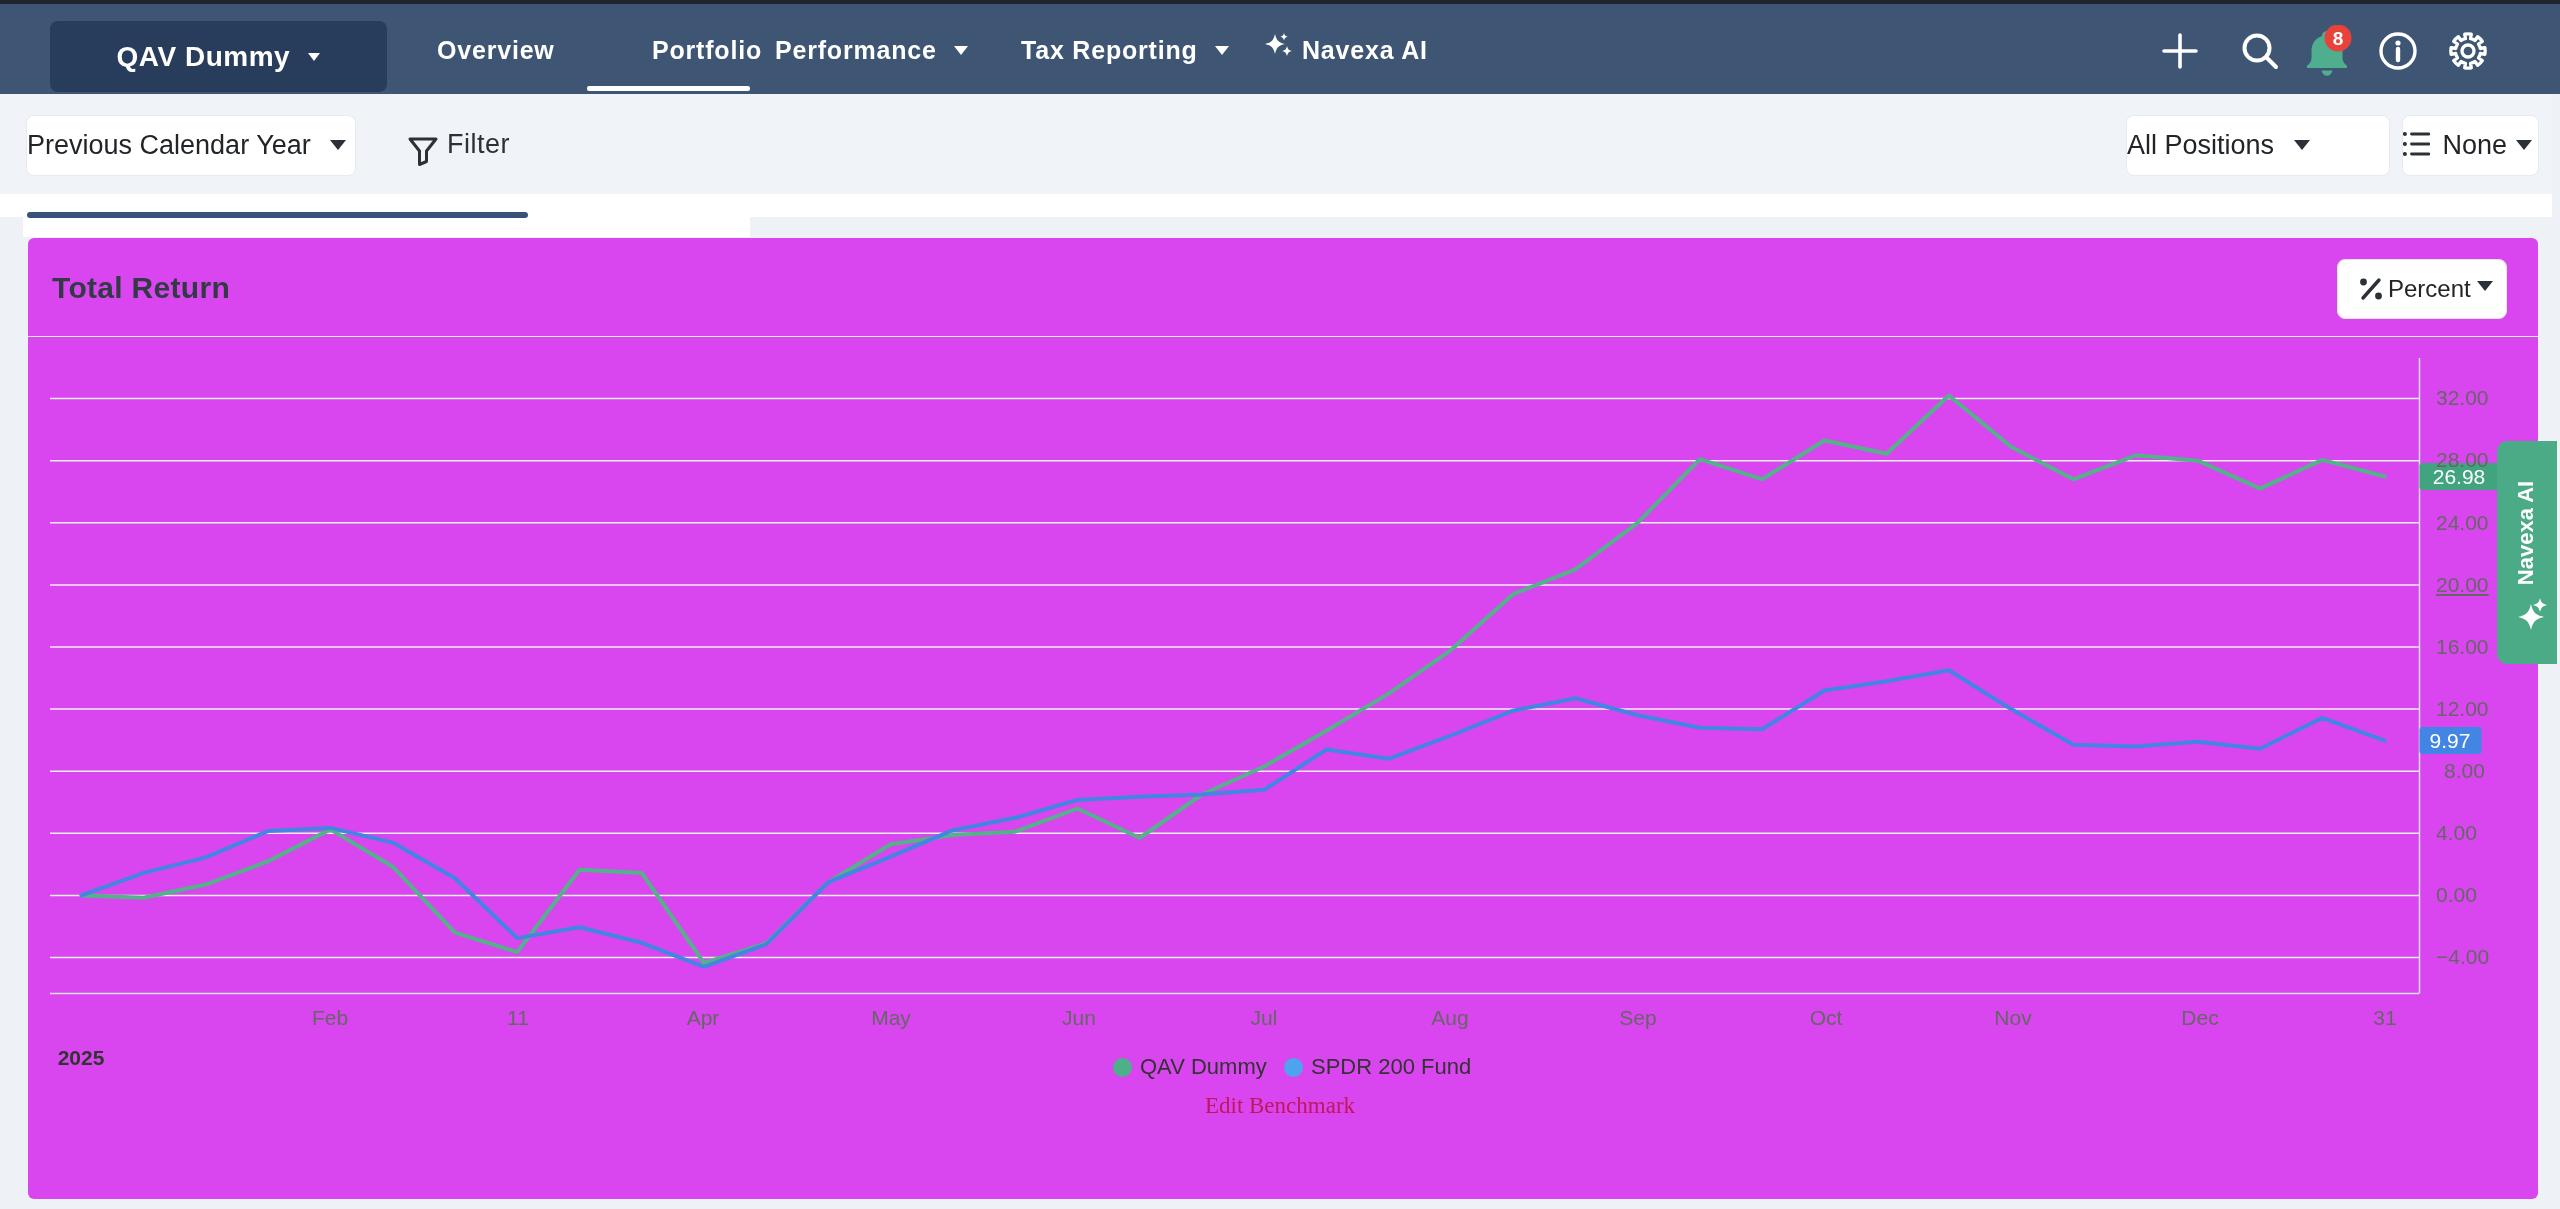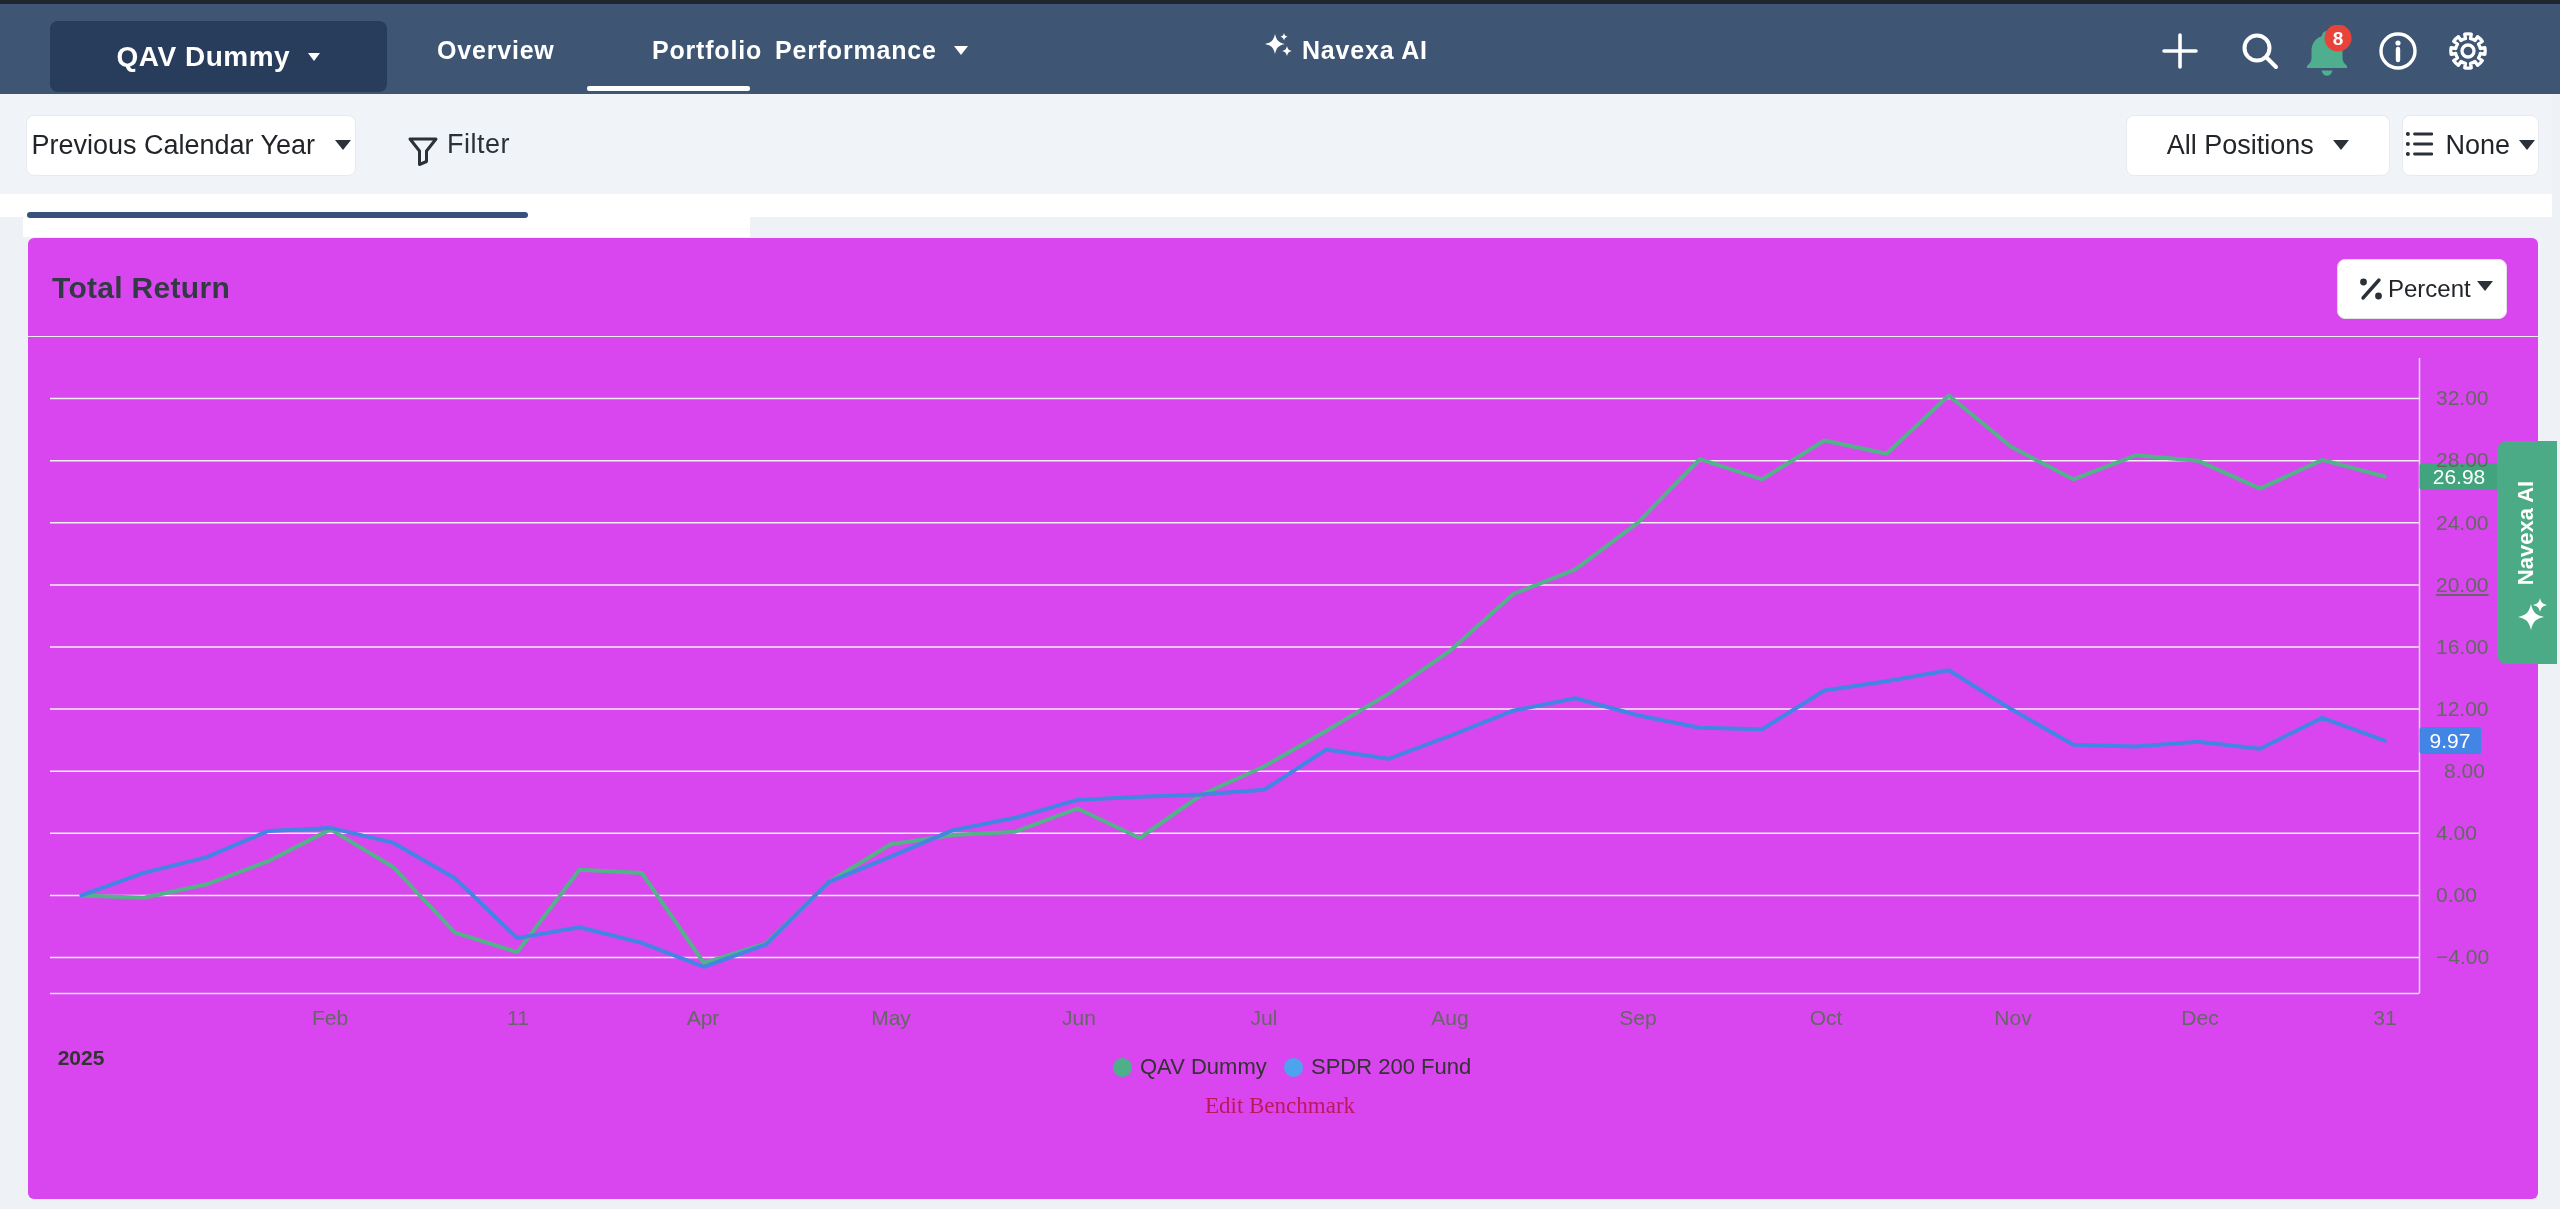--- a/index.html
+++ b/index.html
@@ -10,21 +10,21 @@
   
   #nav { position:absolute; left:0; top:0; width:2560px; height:94px; background:#3e5573; border-top:4px solid #20262e; box-shadow:0 3px 7px rgba(40,60,90,0.28); }
   #qav { position:absolute; left:50px; top:17px; width:337px; height:71px; background:#283c5b; border-radius:8px; color:#fff; font-weight:bold; font-size:28px; text-align:center; line-height:71px; letter-spacing:0.5px; }
   .navlink { position:absolute; top:0; height:90px; line-height:92px; color:#fff; font-weight:bold; font-size:25px; letter-spacing:0.8px; }
   .caret { display:inline-block; width:0; height:0; border-left:7px solid transparent; border-right:7px solid transparent; border-top:9px solid #fff; vertical-align:middle; margin-left:10px; margin-top:-4px; }
   .caret-dk { display:inline-block; width:0; height:0; border-left:8px solid transparent; border-right:8px solid transparent; border-top:10px solid #2b3138; vertical-align:middle; margin-left:12px; margin-top:-4px; }
   #pf-underline { position:absolute; left:587px; top:82px; width:163px; height:5px; background:#fff; border-radius:2px; }
 
   
   #frow { position:absolute; left:0; top:94px; width:2560px; height:100px; background:#f0f4f8; }
-  .wbtn { position:absolute; top:21px; height:61px; background:#fff; border:1px solid #e7ebef; border-radius:8px; color:#212529; font-size:27px; line-height:59px; text-align:center; white-space:nowrap; }
+  .wbtn { position:absolute; top:21px; height:61px; background:#fff; border:1px solid #e7ebef; border-radius:8px; color:#212529; font-size:27px; line-height:59px; text-align:left; white-space:nowrap; }
   
   #band { position:absolute; left:0; top:194px; width:2560px; height:24px; background:#fff; border-bottom:1px solid #eef1f4; }
   #bandleft { position:absolute; left:23px; top:194px; width:727px; height:43px; background:#fff; }
   #bandind { position:absolute; left:27px; top:212px; width:501px; height:6px; background:#36517a; border-radius:3px; }
 
   
   #card { position:absolute; left:28px; top:238px; width:2510px; height:961px; background:#d946ef; border-radius:6px; }
   #tr-title { position:absolute; left:24px; top:33px; font-size:30px; font-weight:bold; color:#333a45; letter-spacing:0.3px; }
   #pct-btn { position:absolute; left:2309px; top:21px; width:170px; height:60px; border:1px solid #e4e4e4; border-radius:8px; background:#fff; }
   #hdr-div { position:absolute; left:0; top:98px; width:2510px; height:1px; background:#ebedef; }
@@ -38,20 +38,21 @@
 </head>
 <body>
 <div id="page">
 
   <div id="nav">
     <div id="qav">QAV Dummy <span class="caret" style="border-top-width:8px;border-left-width:6px;border-right-width:6px;"></span></div>
     <div class="navlink" style="left:437px;">Overview</div>
     <div class="navlink" style="left:612px;margin-left:40px;">Portfolio</div>
     <div id="pf-underline"></div>
     <div class="navlink" style="left:775px;">Performance <span class="caret"></span></div>
+    <div class="navlink" style="left:1021px;">Tax Reporting <span class="caret"></span></div>
     <div class="navlink" style="left:1262px;">
       <svg width="34" height="34" viewBox="0 0 34 34" style="vertical-align:middle;margin-top:-6px;margin-right:6px;">
         <path d="M13 2 C14.6 8.6 16.4 10.4 23 12 C16.4 13.6 14.6 15.4 13 22 C11.4 15.4 9.6 13.6 3 12 C9.6 10.4 11.4 8.6 13 2 Z" fill="#fff"></path>
         <path d="M25 14 C25.8 17.2 26.8 18.2 30 19 C26.8 19.8 25.8 20.8 25 24 C24.2 20.8 23.2 19.8 20 19 C23.2 18.2 24.2 17.2 25 14 Z" fill="#fff"></path>
         <path d="M22 1 C22.6 3.4 23.3 4.1 25.7 4.7 C23.3 5.3 22.6 6 22 8.4 C21.4 6 20.7 5.3 18.3 4.7 C20.7 4.1 21.4 3.4 22 1 Z" fill="#fff"></path>
       </svg>Navexa AI</div>
 
     <svg class="abs" style="left:2158px;top:25px;" width="44" height="44" viewBox="0 0 44 44">
       <path d="M22 6 V38 M6 22 H38" stroke="#fff" stroke-width="3.6" stroke-linecap="round" fill="none"></path>
     </svg>

